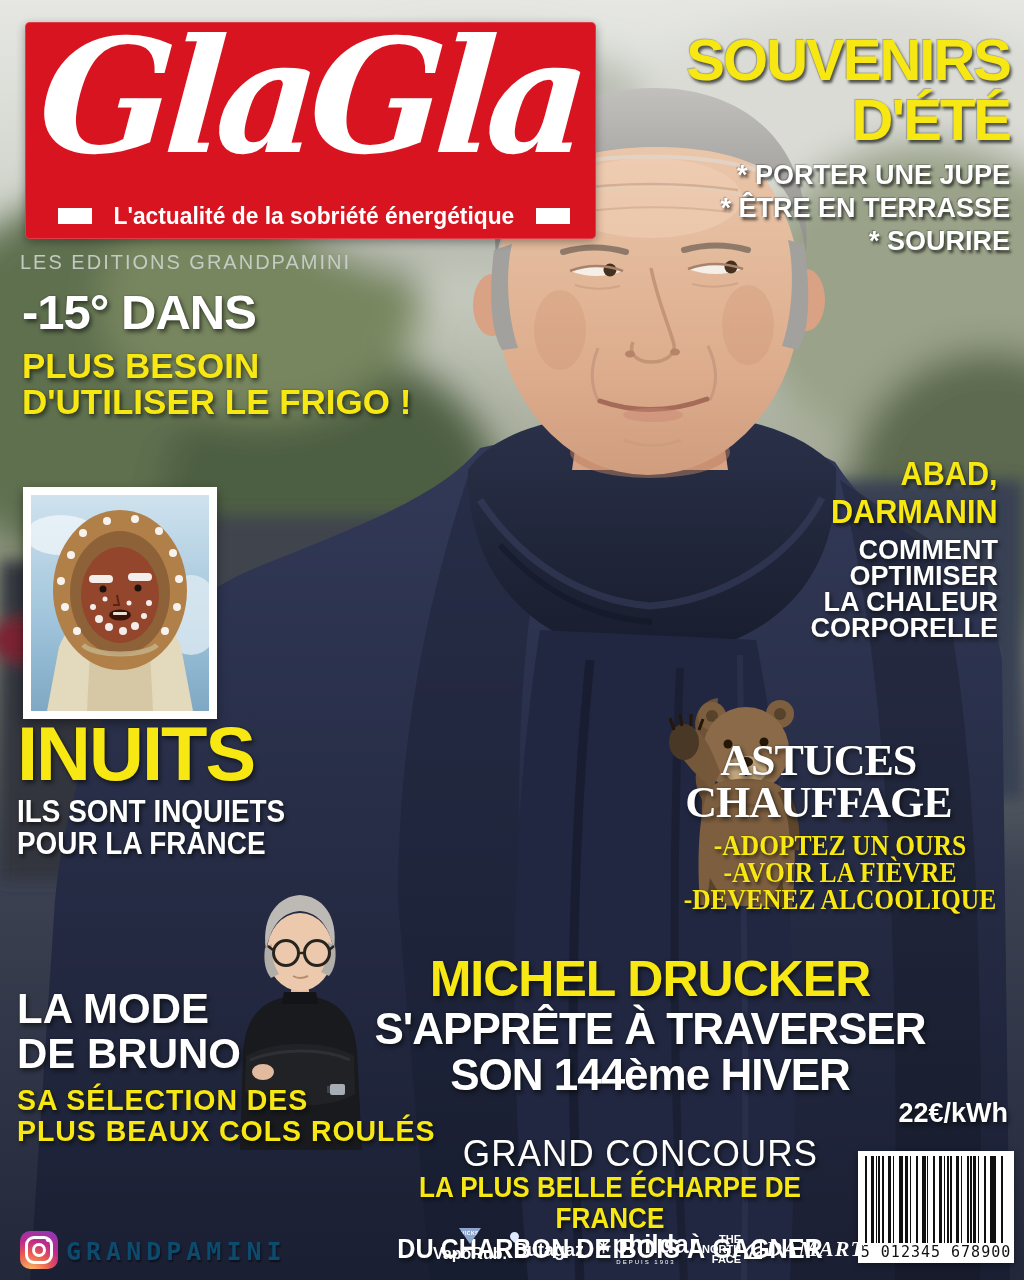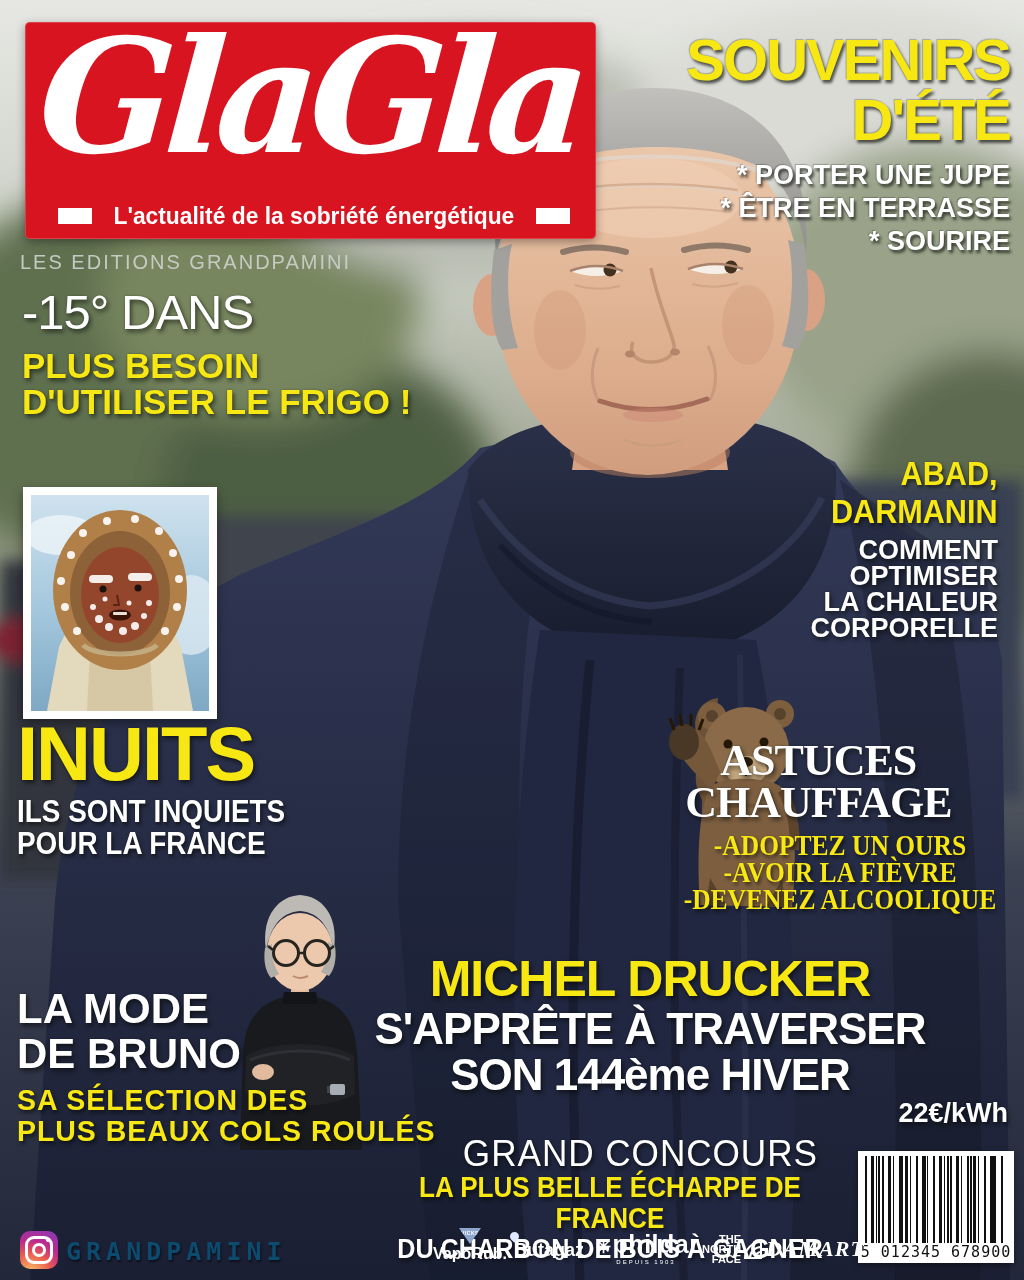--- a/index.html
+++ b/index.html
@@ -25,21 +25,21 @@
   .white{color:#ffffff;}
   .shd{text-shadow:2px 3px 4px rgba(5,8,4,.55),0 0 2px rgba(5,8,4,.3);}
   .shd2{text-shadow:2px 3px 3px rgba(5,8,4,.65),-1px -1px 1px rgba(5,8,4,.25);}
 
   
   .souvenirs{right:14px;top:30px;text-align:right;}
   .souv-l{font-size:58px;line-height:60px;font-weight:800;letter-spacing:-2px;}
   .souv-items{margin-top:9px;font-size:27px;line-height:33px;font-weight:800;}
 
   .salon{left:22px;top:286px;}
-  .salon-l{font-size:49px;line-height:53px;font-weight:400;letter-spacing:-1px;}
+  .salon-l{font-size:49px;line-height:53px;font-weight:700;letter-spacing:-1px;}
   .salon-s{font-size:35px;line-height:36px;font-weight:800;}
   .salon-s.first{margin-top:9px;}
 
   .abad{right:26px;top:454px;text-align:right;}
   .abad-l{font-size:34px;line-height:38px;font-weight:800;transform:scaleX(.9);transform-origin:right center;}
   .abad-sub{margin-top:7px;font-size:27px;line-height:26px;font-weight:700;}
 
   .inuits{left:17px;top:714px;}
   .inuits-title{font-size:76px;line-height:80px;font-weight:900;letter-spacing:-2px;}
   .inuits-sub{font-size:31px;line-height:29px;font-weight:700;transform:scaleX(.9);transform-origin:left center;margin-top:3px;}

